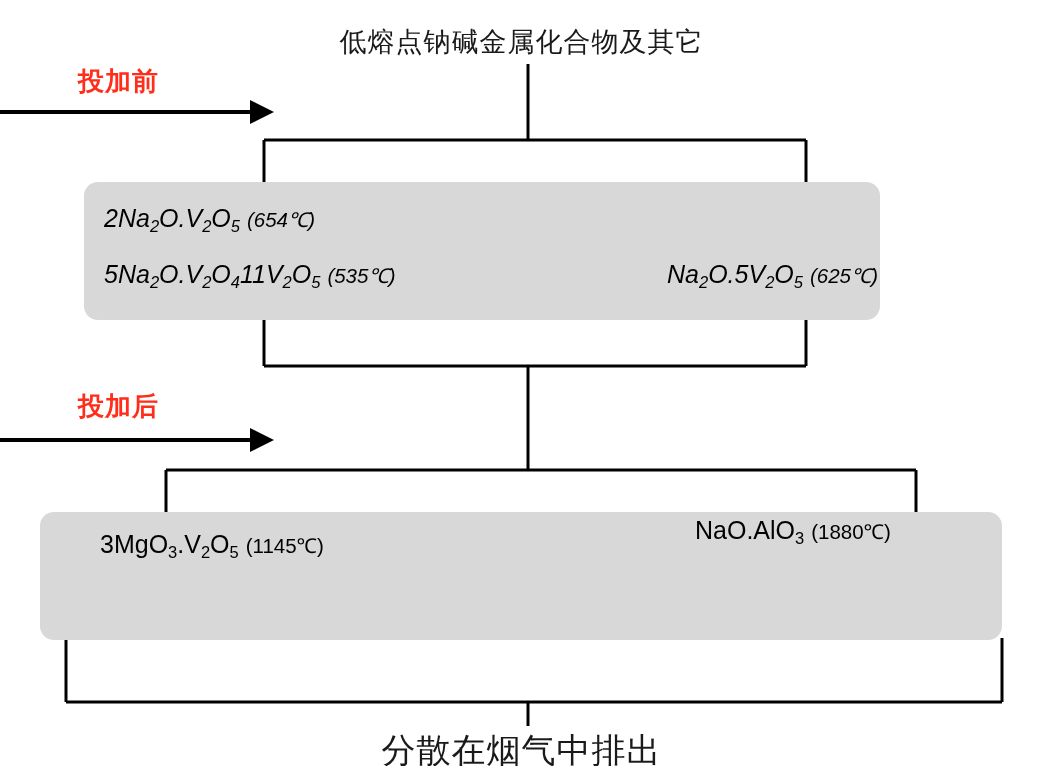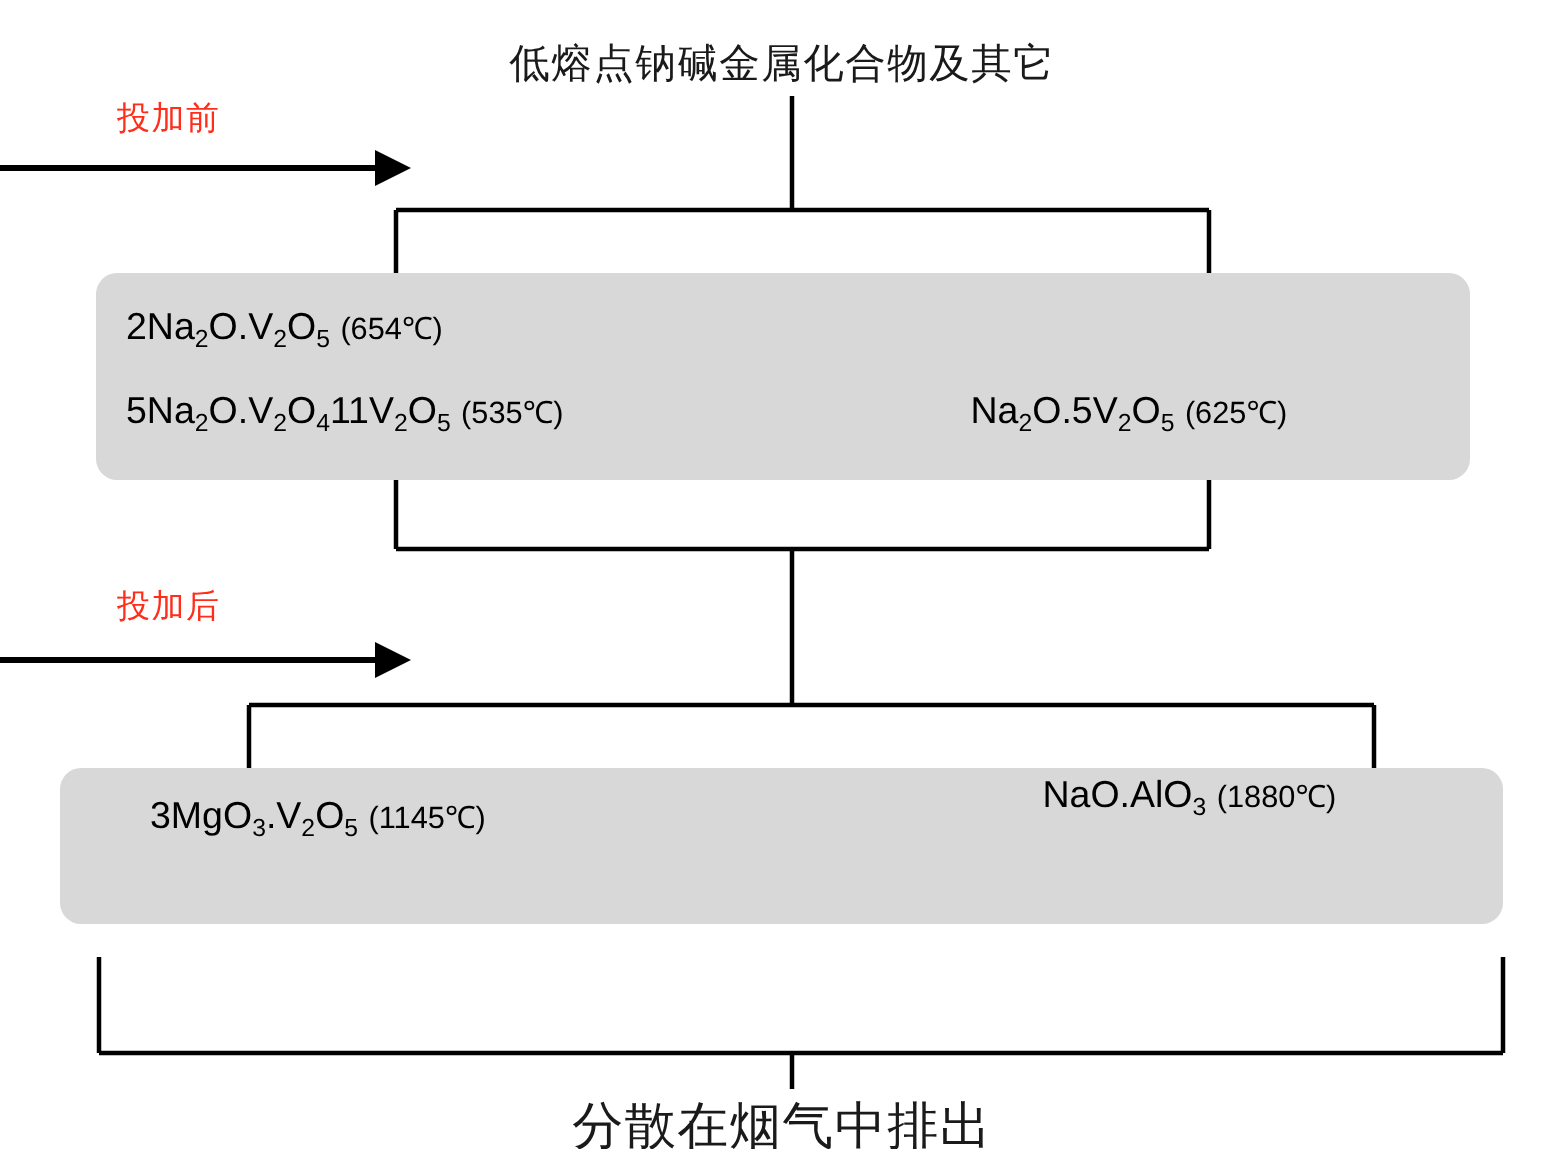--- a/index.html
+++ b/index.html
@@ -42,45 +42,46 @@
     left: 0;
     top: 728px;
     width: 1043px;
     text-align: center;
     font-size: 34px;
     letter-spacing: 1px;
     color: #1a1a1a;
   }
   .arrow-label {
     position: absolute;
-    font-size: 22px;
-    font-weight: normal;
+    font-size: 26px;
+    font-weight: bold;
     color: #ff2d1a;
     letter-spacing: 1px;
   }
   #label-before { left: 78px; top: 64px; }
   #label-after  { left: 78px; top: 389px; }
 
   .box {
     position: absolute;
     background: #d8d8d8;
     border-radius: 14px;
     box-sizing: border-box;
   }
   #box-top {
-    left: 64px;
+    left: 84px;
     top: 182px;
-    width: 916px;
+    width: 796px;
     height: 138px;
+    font-style: italic;
   }
   #box-bottom {
     left: 40px;
     top: 512px;
     width: 962px;
-    height: 104px;
+    height: 128px;
   }
   .cell {
     position: absolute;
     font-size: 25px;
     color: #000;
     white-space: nowrap;
   }
   .cell sub {
     font-size: 0.66em;
     vertical-align: baseline;

